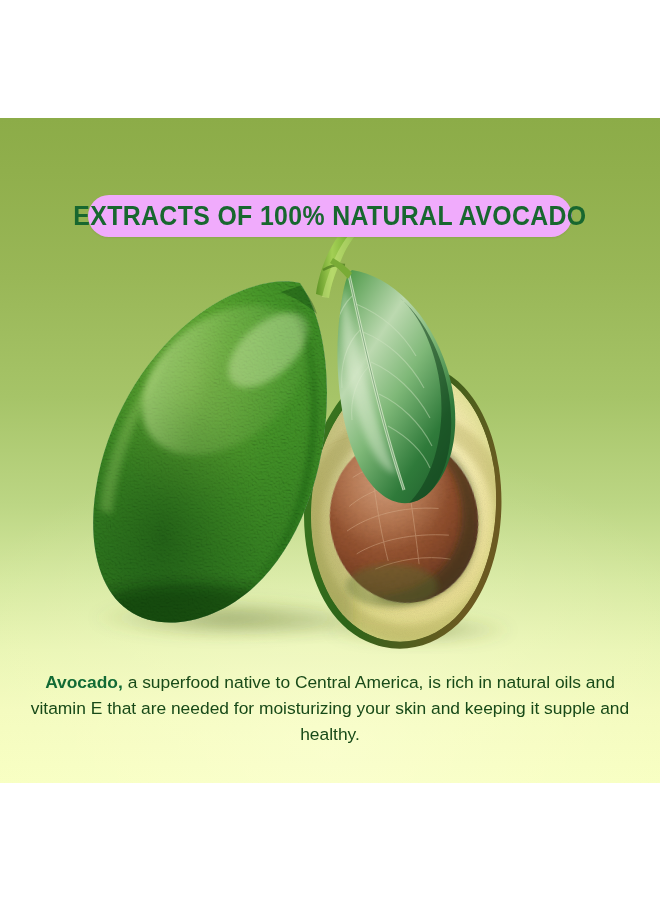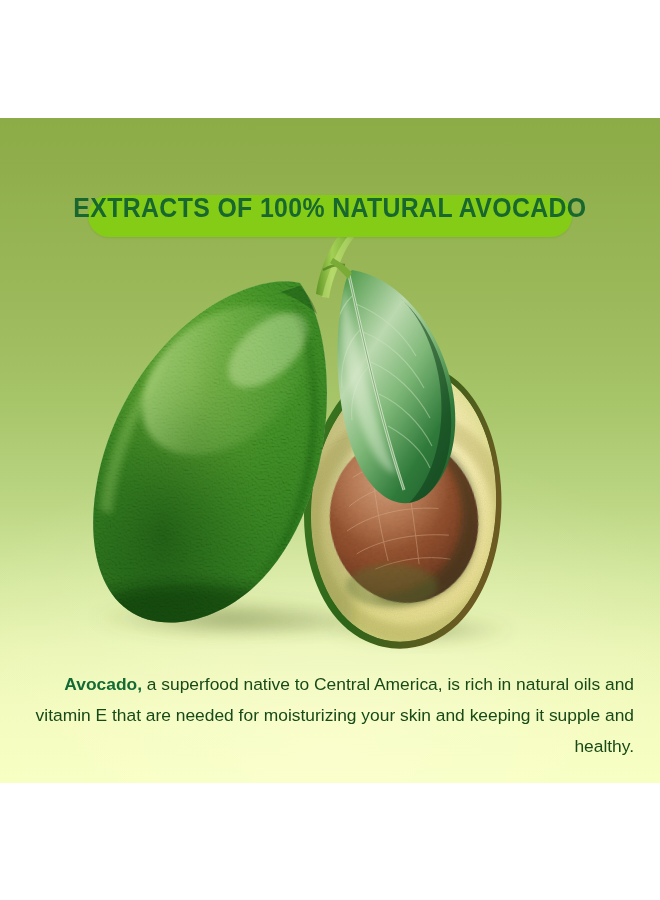--- a/index.html
+++ b/index.html
@@ -57,25 +57,25 @@
     pointer-events: none;
   }
 
   
   .badge {
     position: absolute;
     left: 88px;
     top: 195px;
     width: 484px;
     height: 42px;
-    background: #84cc16;
+    background: #f0abfc;
     border-radius: 21px;
     box-shadow: 0 1px 2px rgba(60,80,20,0.10);
     display: flex;
-    align-items: flex-start;
+    align-items: center;
     justify-content: center;
     z-index: 6;
   }
   .badge-text {
     font-family: "Liberation Sans Narrow", "Liberation Sans", sans-serif;
     font-weight: bold;
     font-size: 27px;
     letter-spacing: 0.4px;
     color: #18672f;
     transform: scaleX(0.92);
@@ -93,23 +93,23 @@
     z-index: 4;
   }
   .stage svg { display: block; width: 660px; height: 560px; }
 
   
   .desc {
     position: absolute;
     left: 26px;
     top: 652px;
     width: 608px;
-    text-align: right;
+    text-align: center;
     font-size: 17.4px;
-    line-height: 31px;
+    line-height: 26px;
     color: #184a18;
     z-index: 7;
   }
   .desc b {
     color: #126b35;
     font-weight: bold;
   }
 </style>
 </head>
 <body>

